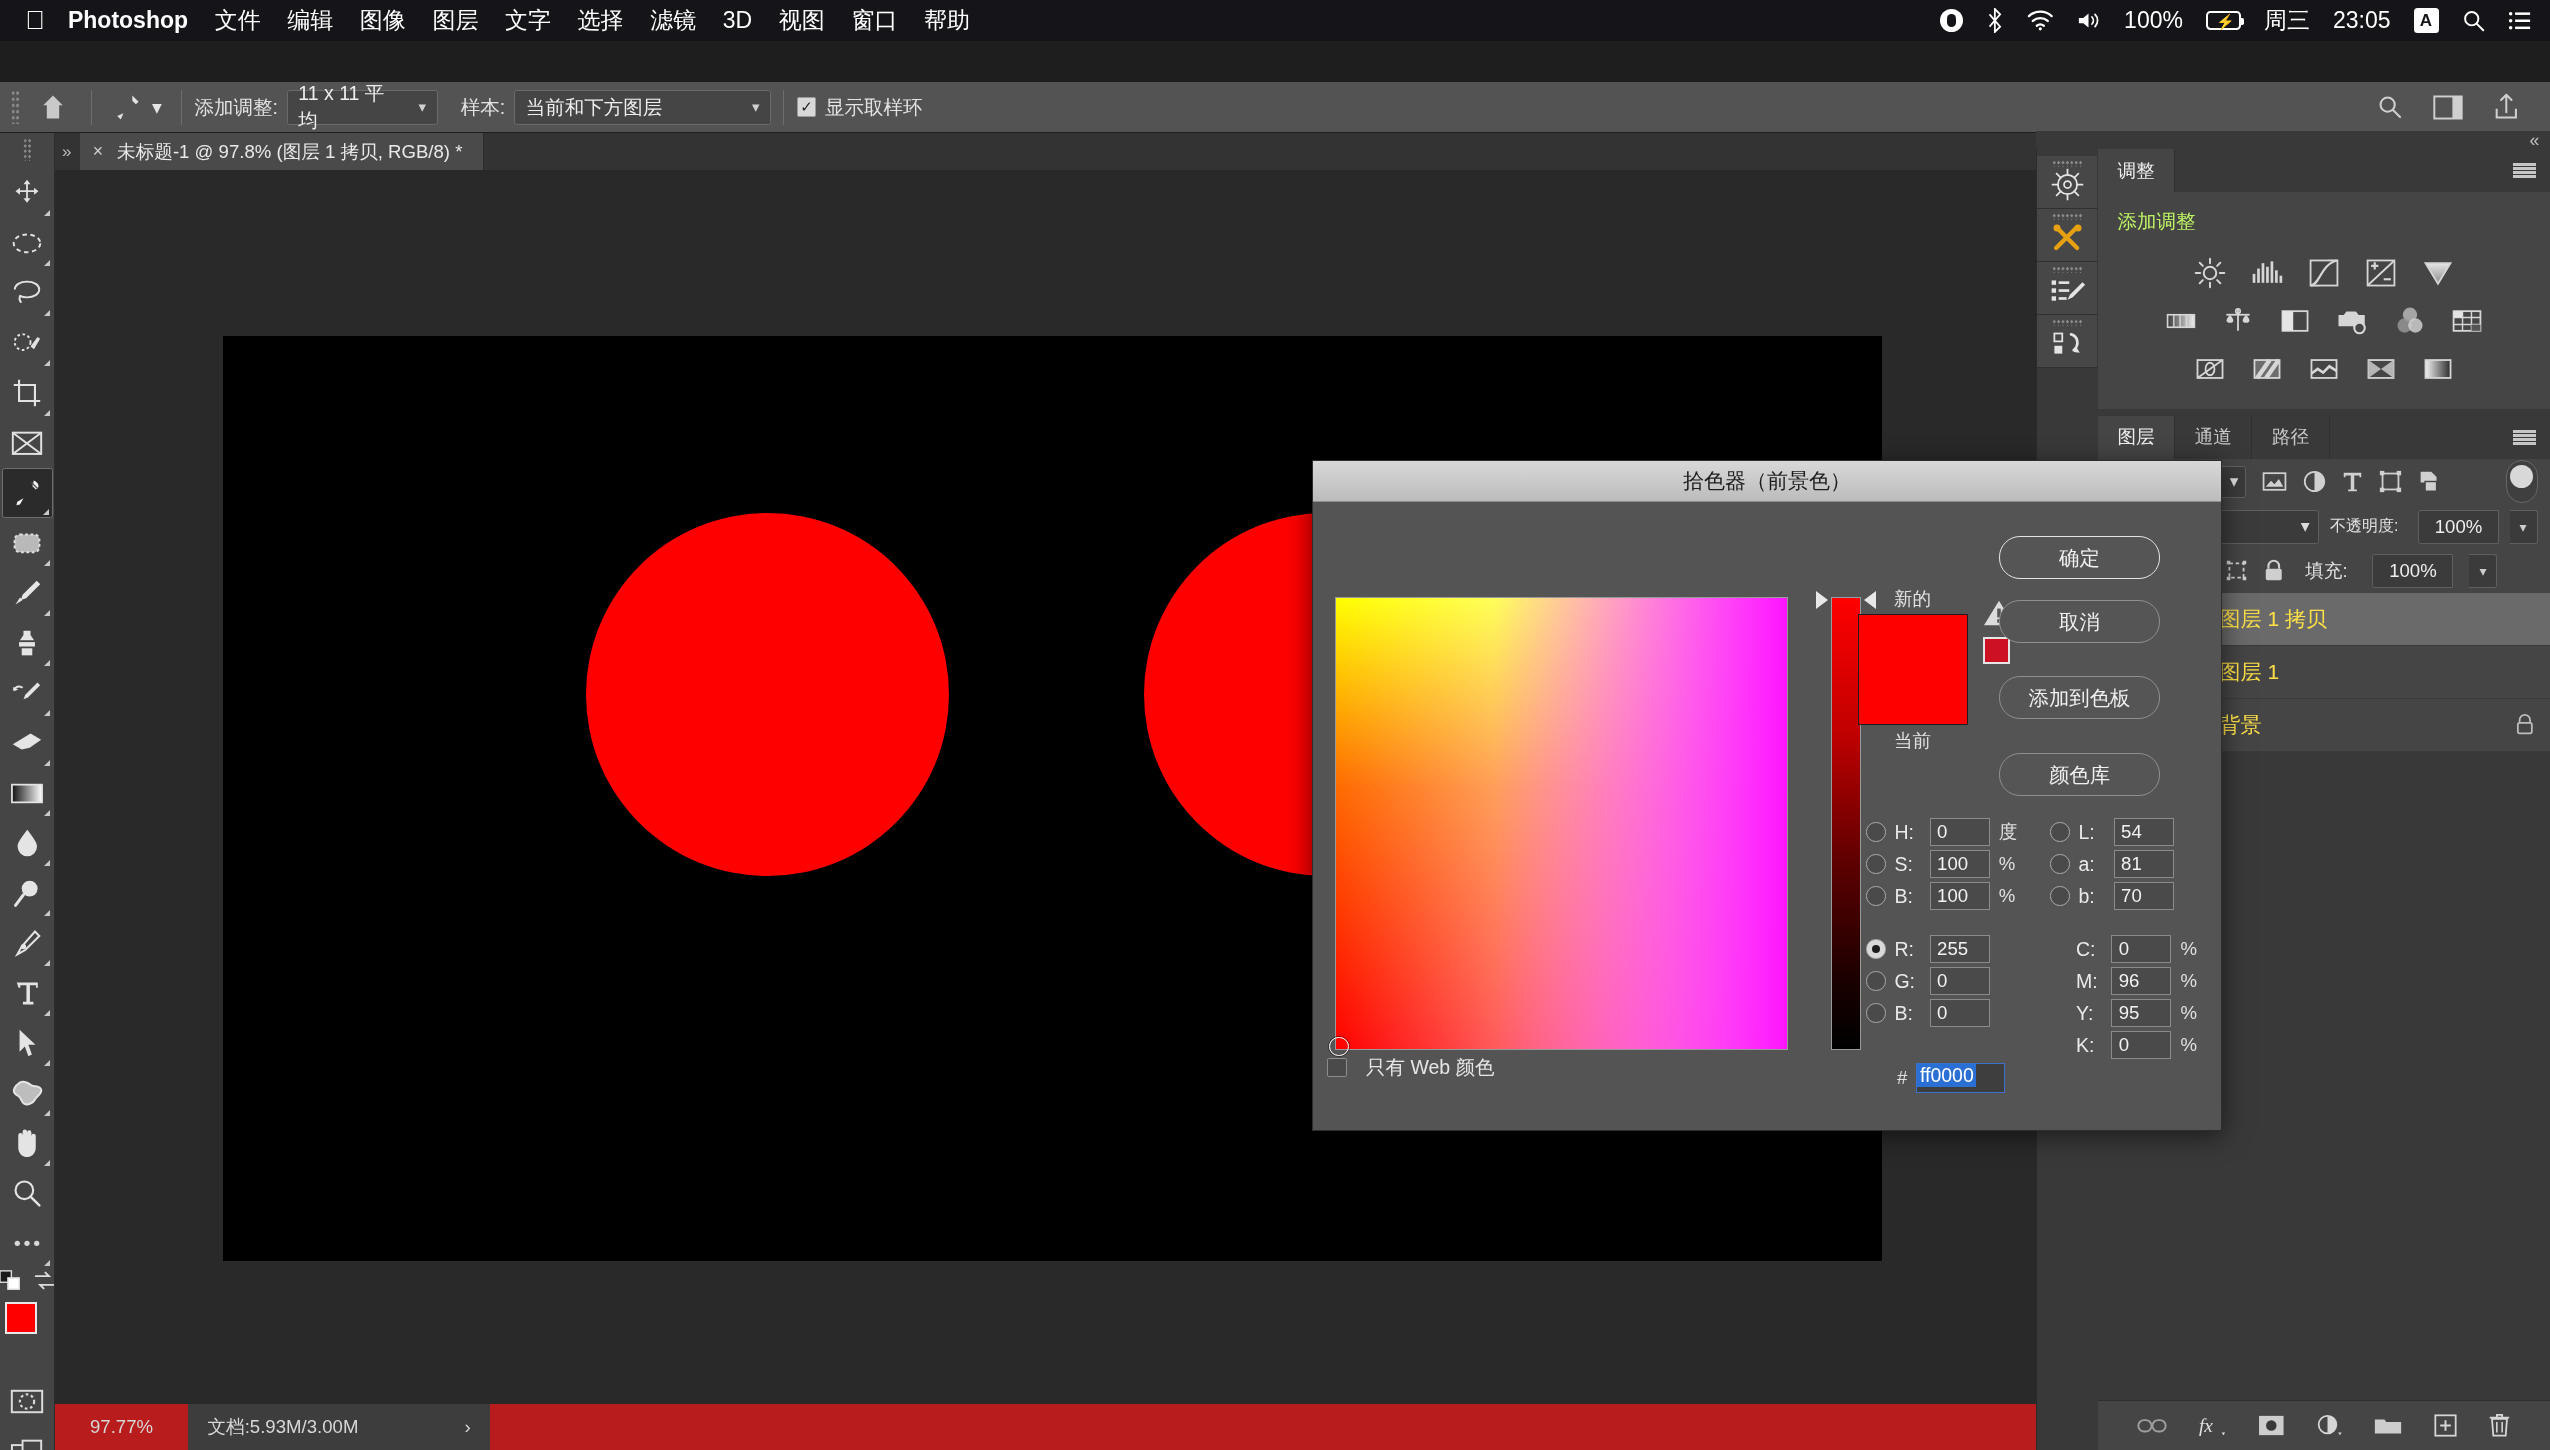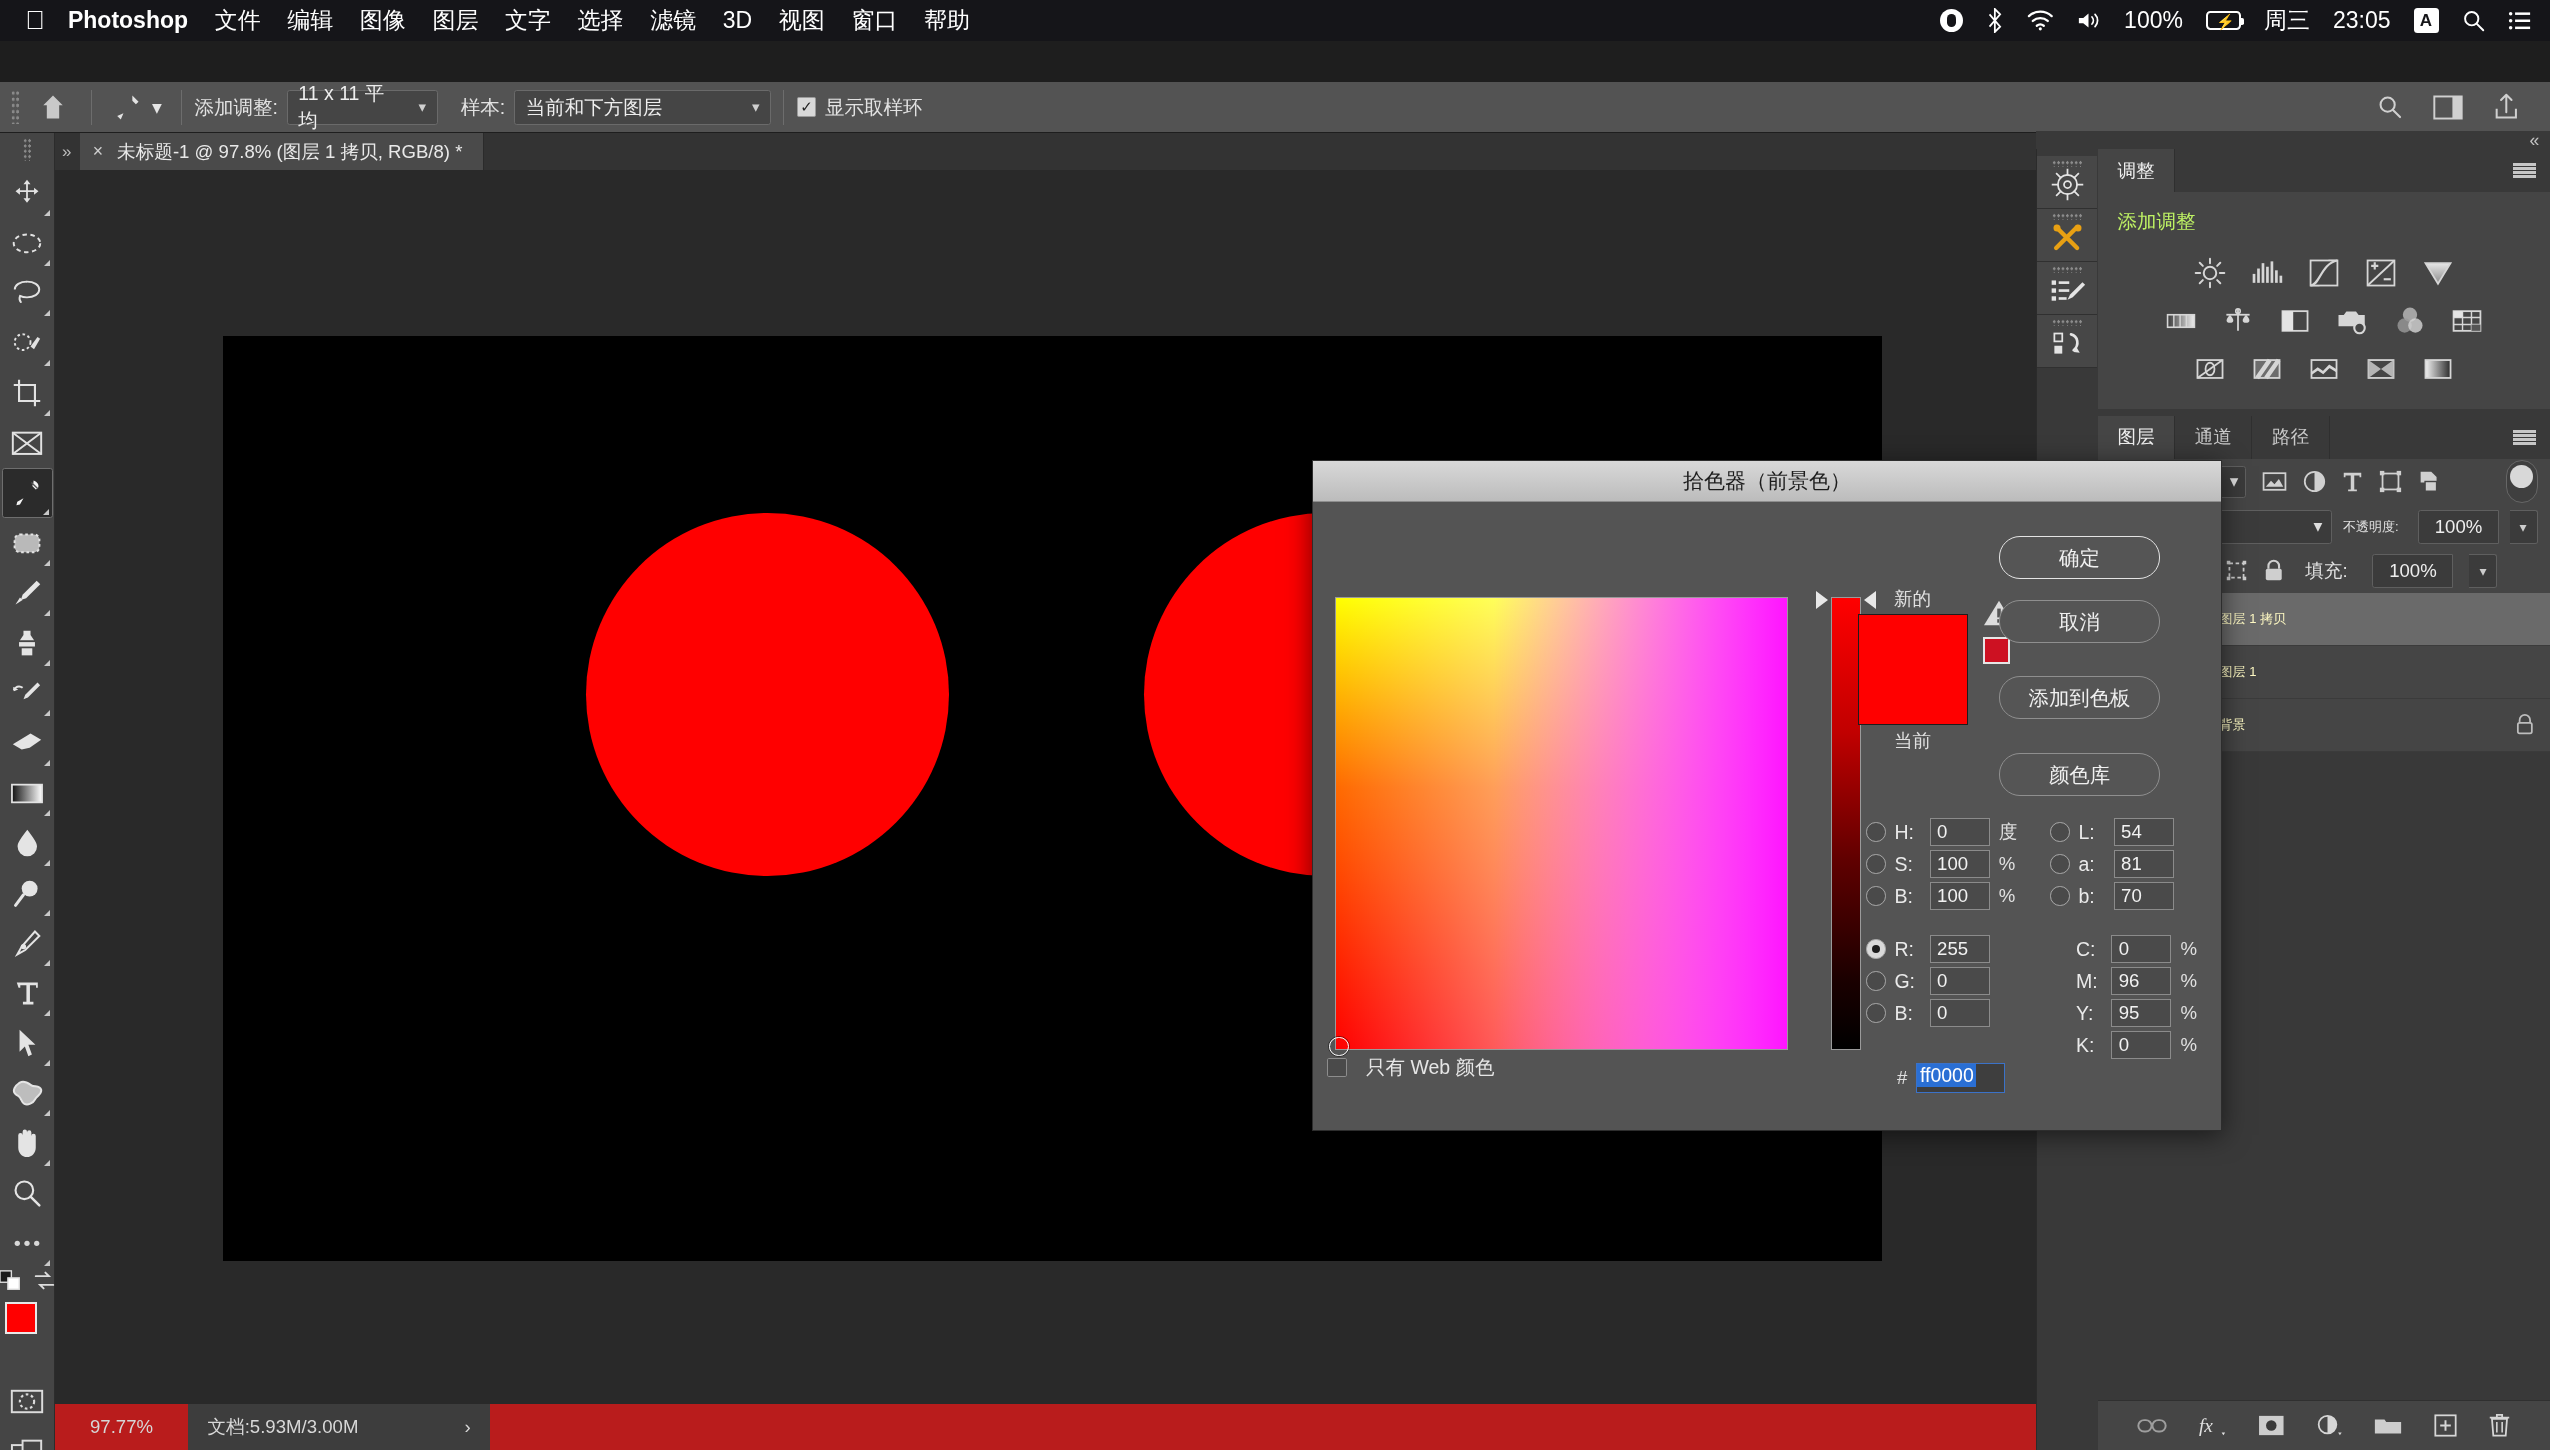--- a/index.html
+++ b/index.html
@@ -174,21 +174,21 @@
   .layerrow.sel { background: #6a6a6a; }
   .eyecol { width: 28px; display: flex; align-items: center; justify-content: center; }
   .thumb { width: 55px; height: 39px; border: 0.9px solid #787878; position: relative; overflow: hidden;
     background-image:
       linear-gradient(45deg, #bdbdbd 25%, transparent 25%, transparent 75%, #bdbdbd 75%),
       linear-gradient(45deg, #bdbdbd 25%, #fff 25%, #fff 75%, #bdbdbd 75%);
     background-size: 12.4px 12.4px; background-position: 0 0, 6.2px 6.2px; }
   .thumb.sel { border: 1.8px solid #fff; }
   .thumb .dot { position: absolute; background: #e00000; border-radius: 50%; }
   .thumb.solid { background-image: none; }
-  .lname { color: #fef9c3; font-size: 13px; }
+  .lname { color: #fde047; font-size: 21px; }
   .lockicon { margin-left: auto; color: #bdbdbd; font-size: 17.7px; padding-right: 5.3px;}
   .layerfoot { position: absolute; bottom: 0; left: 0; width: 452px; height: 50px;
                background: #454545; border-top: 0.9px solid #303030;
                display: flex; align-items: center; justify-content: space-around;
                padding: 0 23px; }
 
   
   .dialog {
     position: absolute; left: 1312px; top: 460px; width: 910px; height: 671px;
     background: #545454; border: 0.9px solid #2d2d2d; box-shadow: 0 5.3px 25px rgba(0,0,0,.55);
@@ -869,21 +869,21 @@
         </span>
         <span class="toggle">
             <span class="knob"></span>
           </span>
       </div>
 
       <div class="blendrow">
         <span class="blendsel">
           <span>▾</span>
         </span>
-        <span class="lbl" style="font-size:13px">不透明度:</span>
+        <span class="lbl" style="font-size:16px">不透明度:</span>
         <span class="numfield">100%</span>
         <span class="numstep">▾</span>
       </div>
 
       <div class="lockrow">
         <span>
           <svg class="icosvg" width="21" height="21" viewBox="0 0 24 24">
               <rect x="2" y="2" width="10" height="10" fill="#cfcfcf"></rect>
               <rect x="12" y="12" width="10" height="10" fill="#cfcfcf"></rect>
               <rect x="12" y="2" width="10" height="10" fill="#6a6a6a"></rect>

